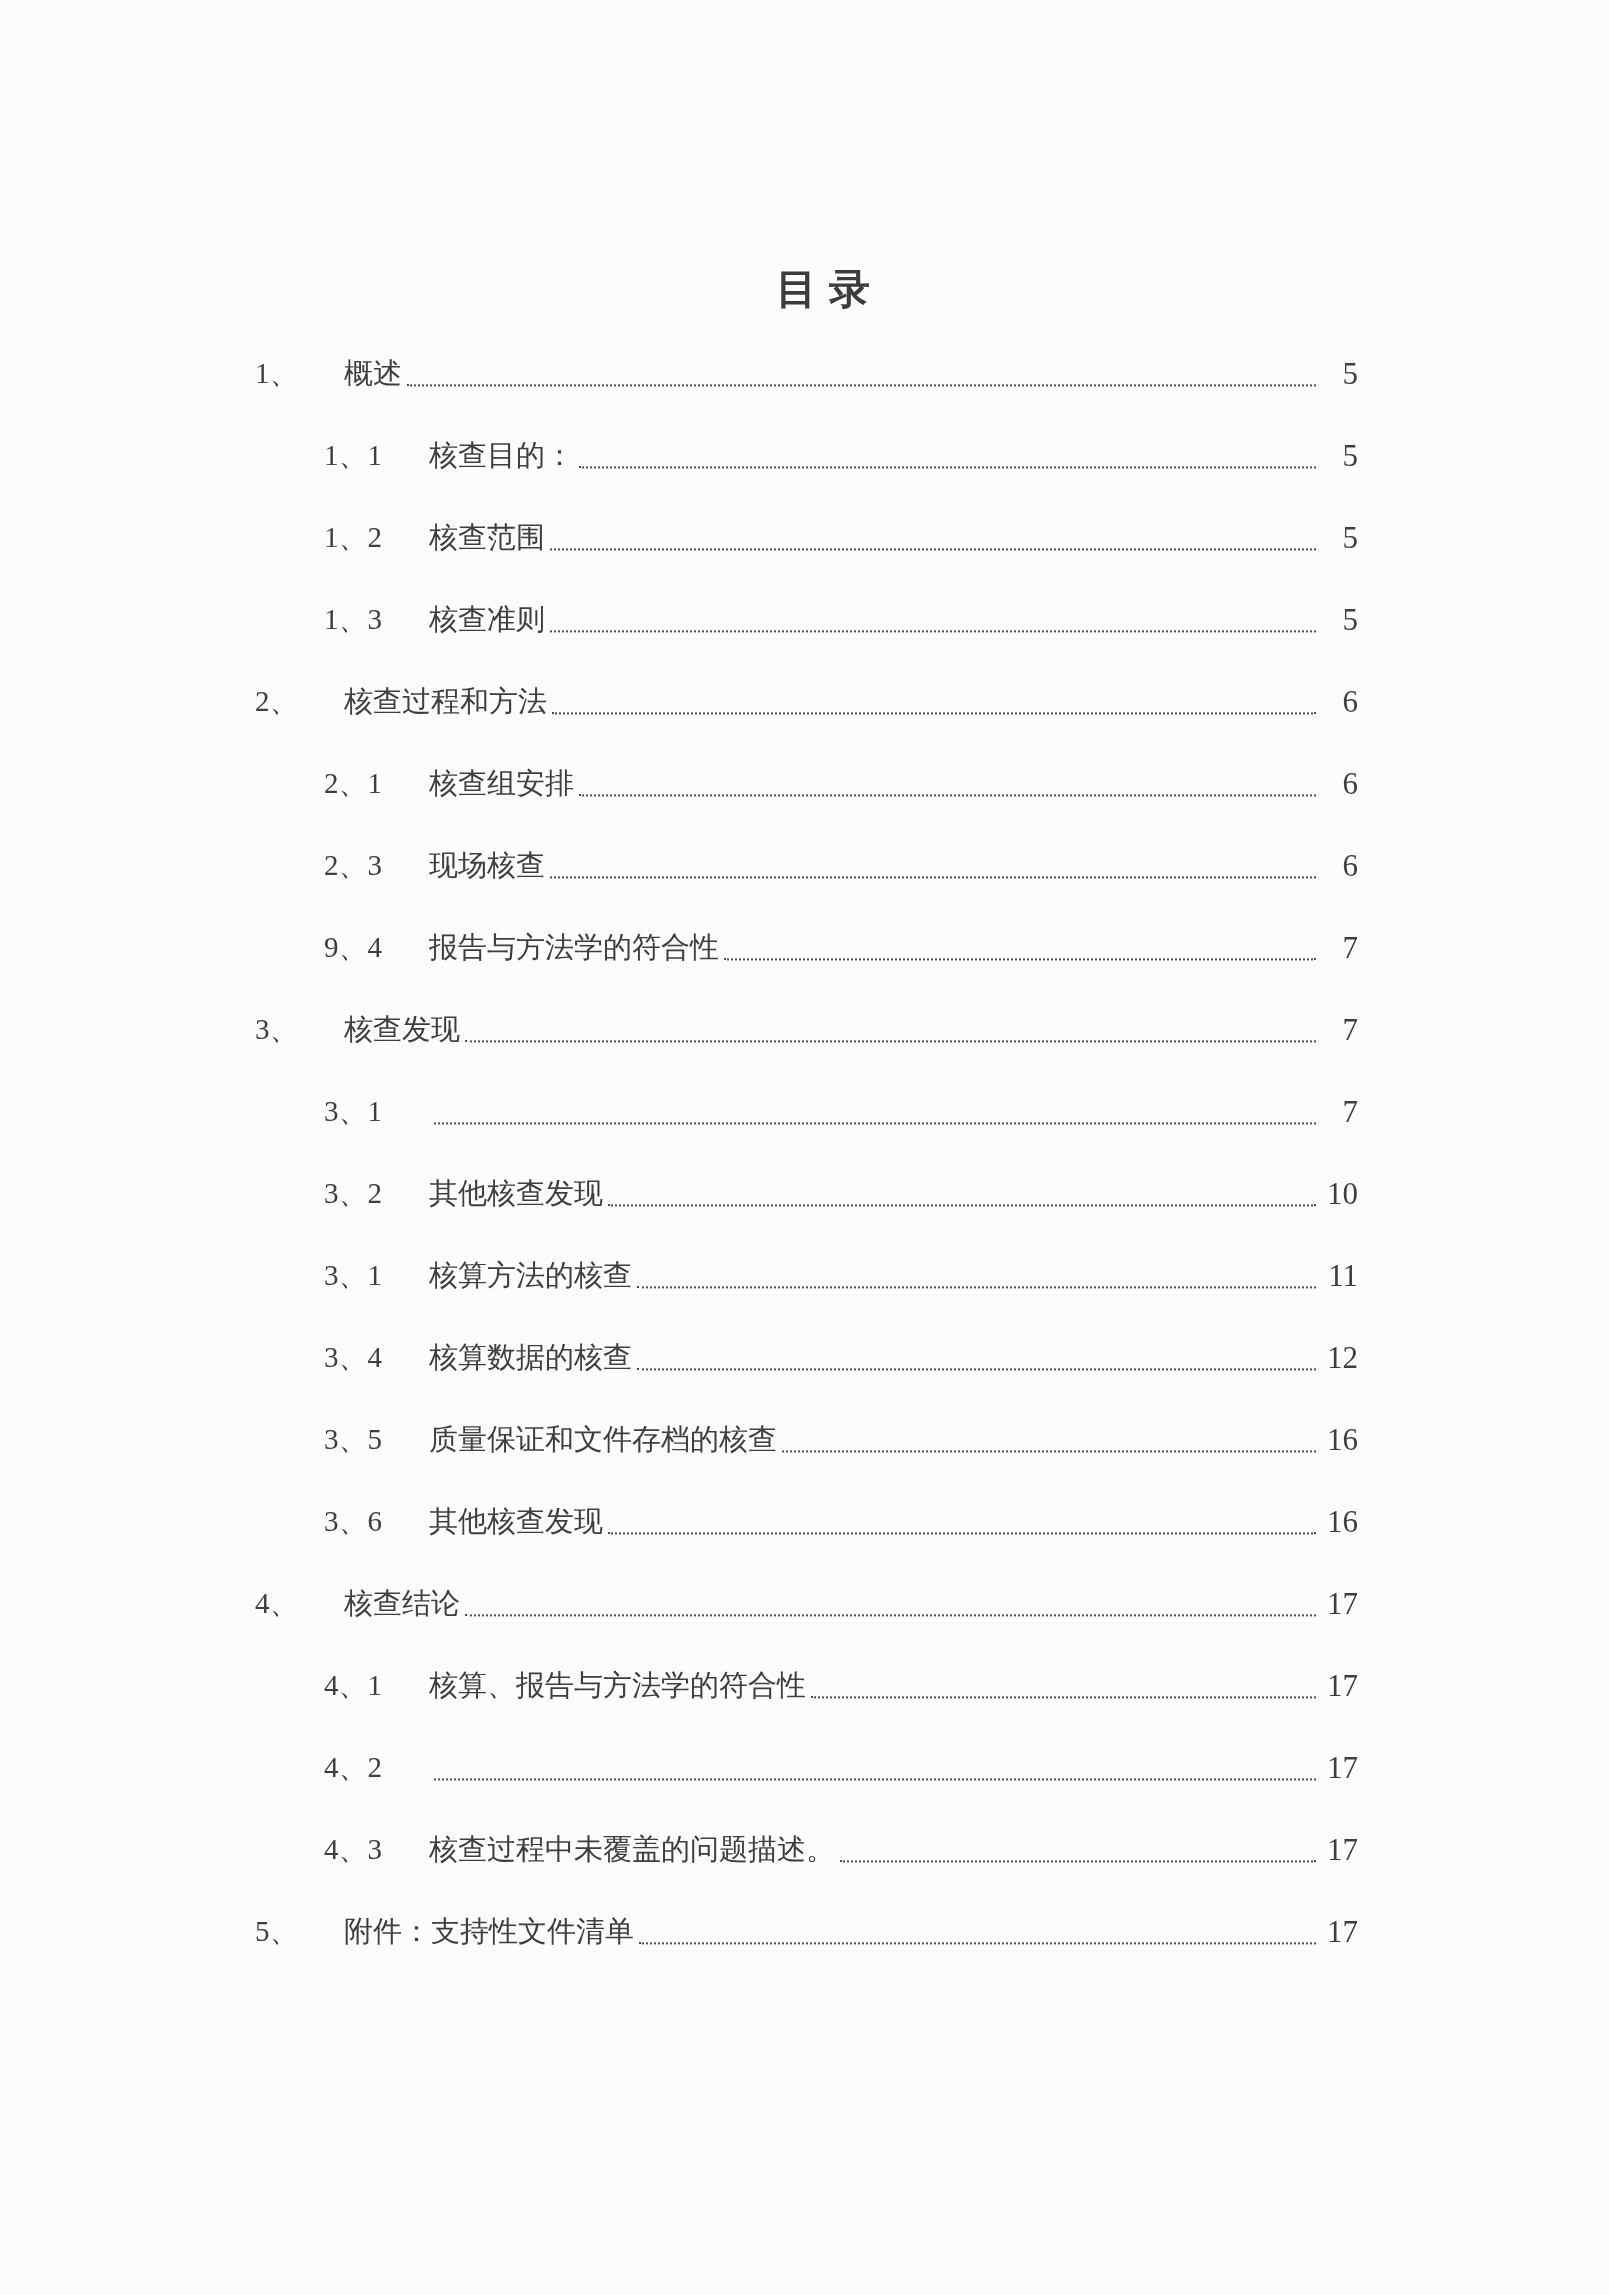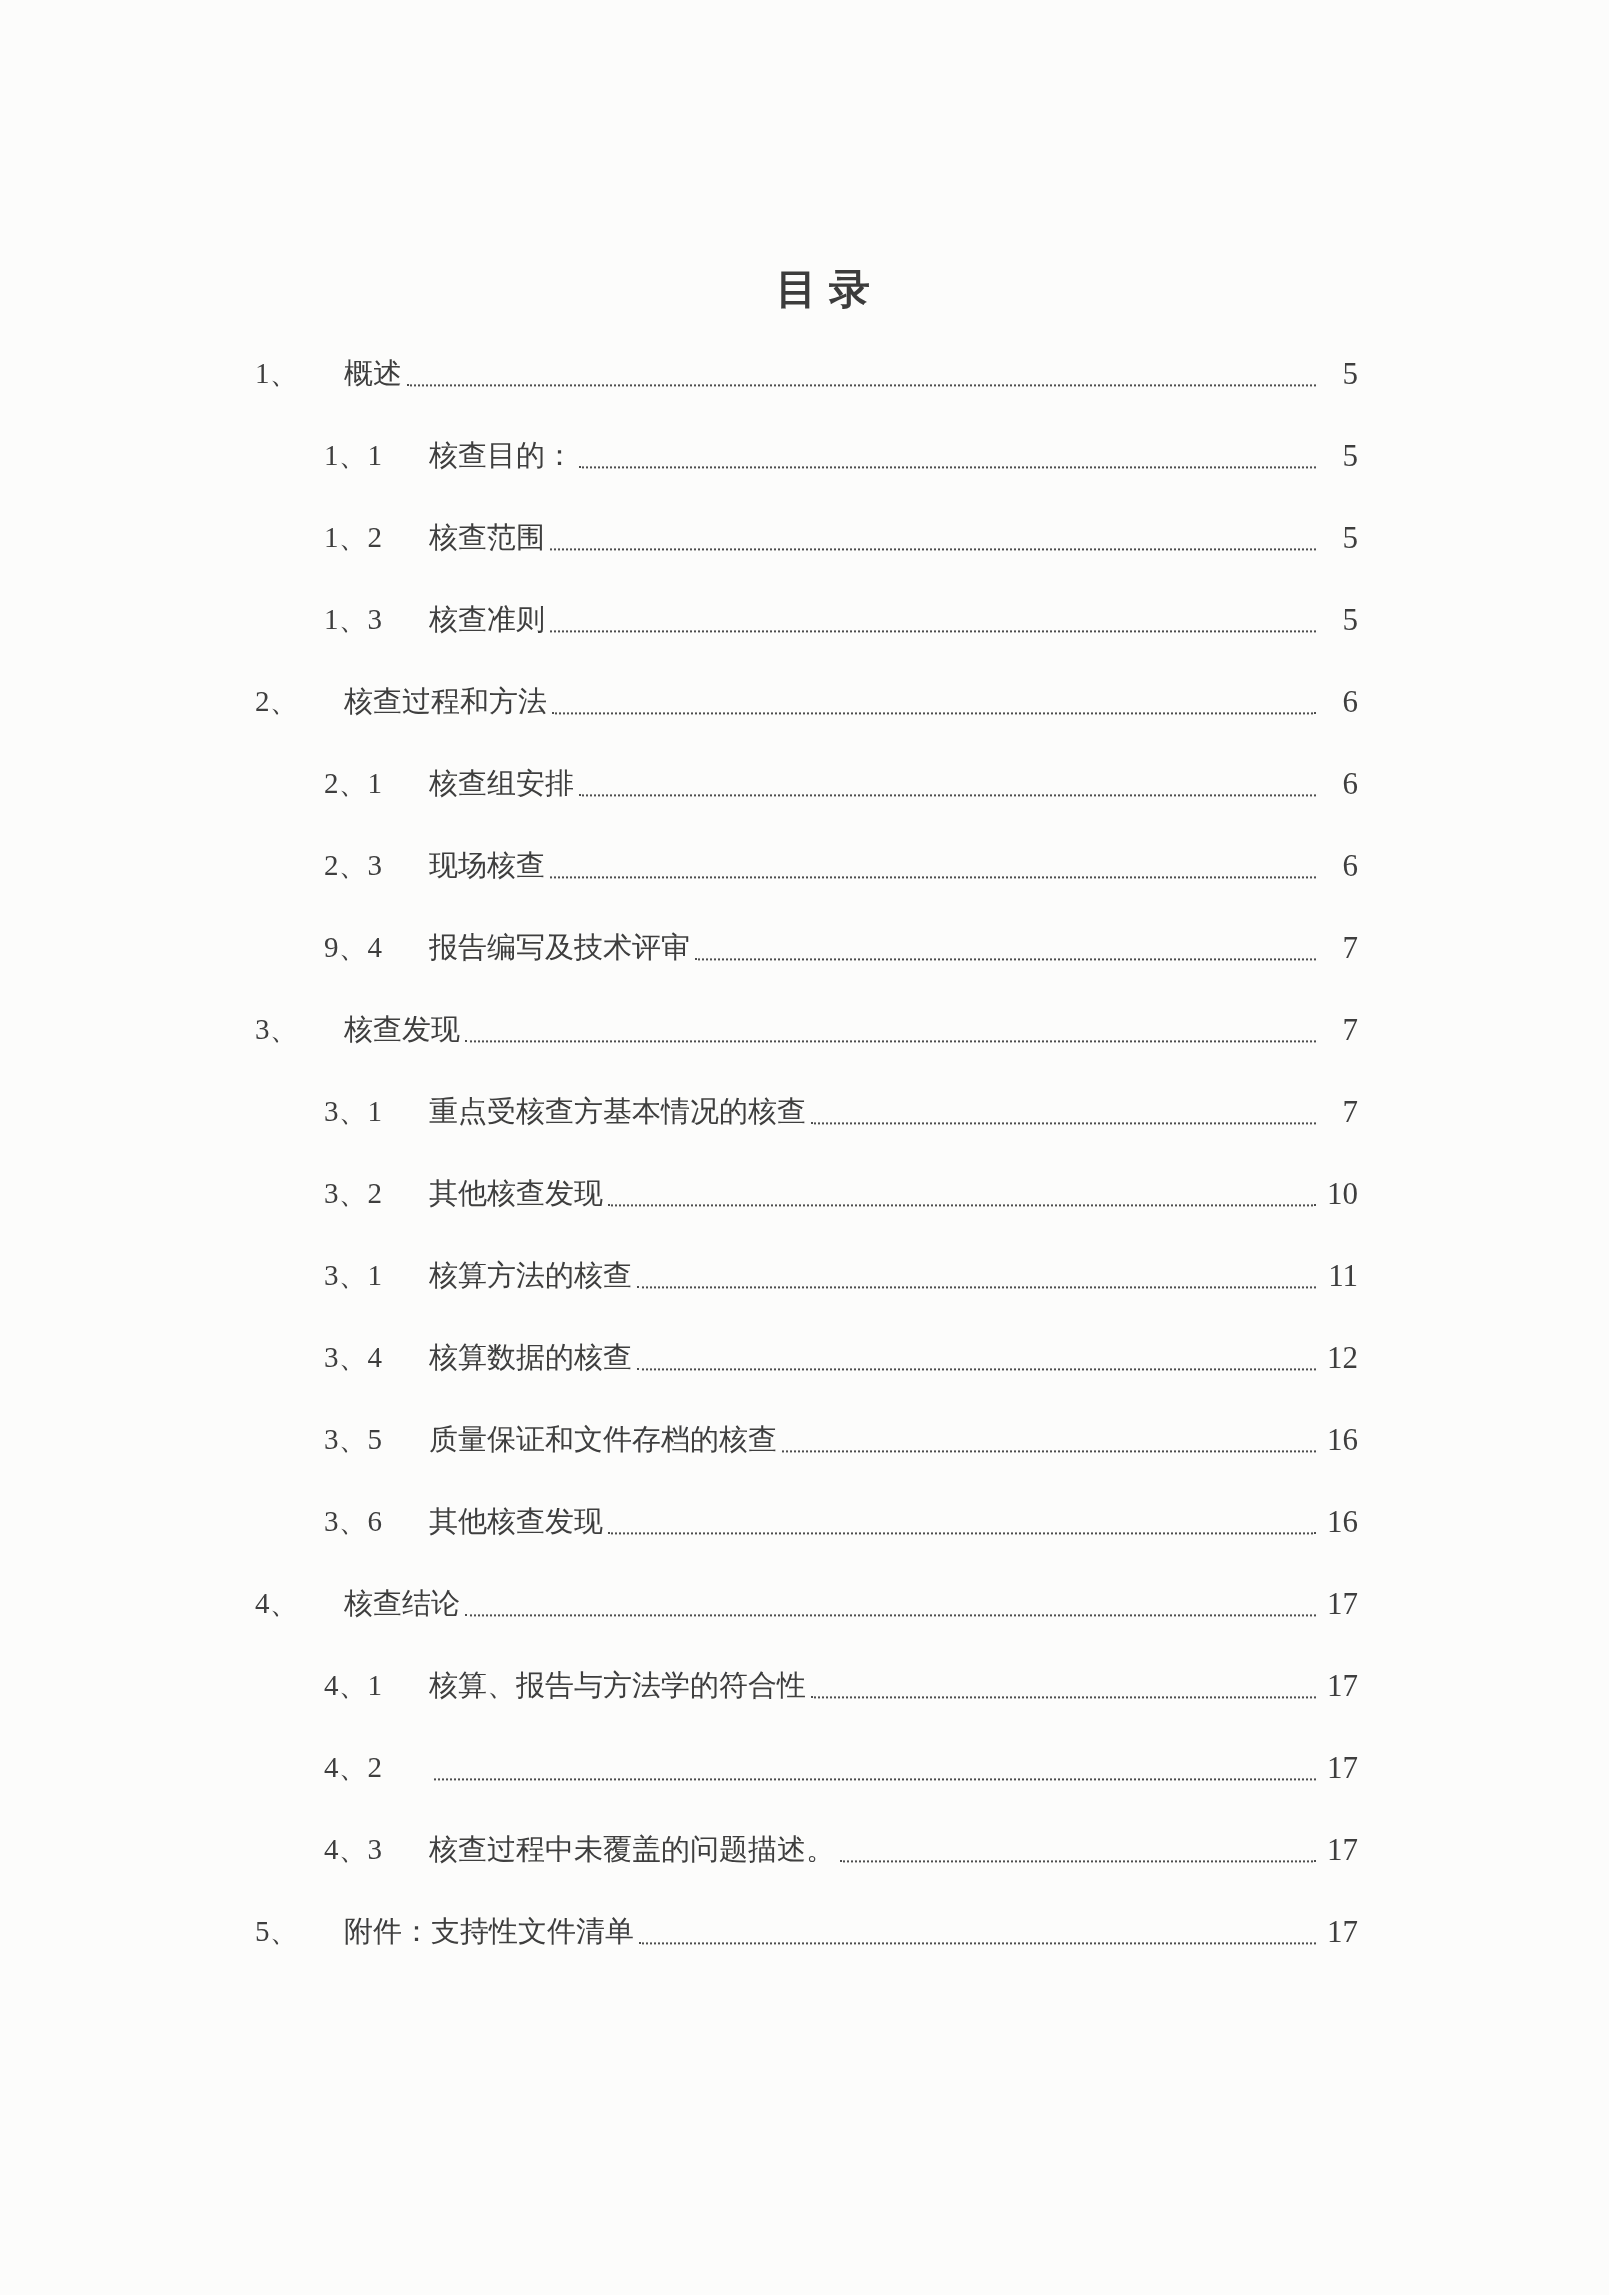--- a/index.html
+++ b/index.html
@@ -123,35 +123,34 @@
 
     <div class="toc-row lv2">
       <span class="num">2、3</span>
       <span class="label">现场核查</span>
       <span class="dots"></span>
       <span class="page-num">6</span>
     </div>
 
     <div class="toc-row lv2">
       <span class="num">9、4</span>
-      <span class="label">报告编写及技术评审</span>
+      <span class="label">报告与方法学的符合性</span>
       <span class="dots"></span>
       <span class="page-num">7</span>
     </div>
 
     <div class="toc-row lv1">
       <span class="num">3、</span>
       <span class="label">核查发现</span>
       <span class="dots"></span>
       <span class="page-num">7</span>
     </div>
 
     <div class="toc-row lv2">
       <span class="num">3、1</span>
-      <span class="label">重点受核查方基本情况的核查</span>
       <span class="dots"></span>
       <span class="page-num">7</span>
     </div>
 
     <div class="toc-row lv2">
       <span class="num">3、2</span>
       <span class="label">其他核查发现</span>
       <span class="dots"></span>
       <span class="page-num">10</span>
     </div>

